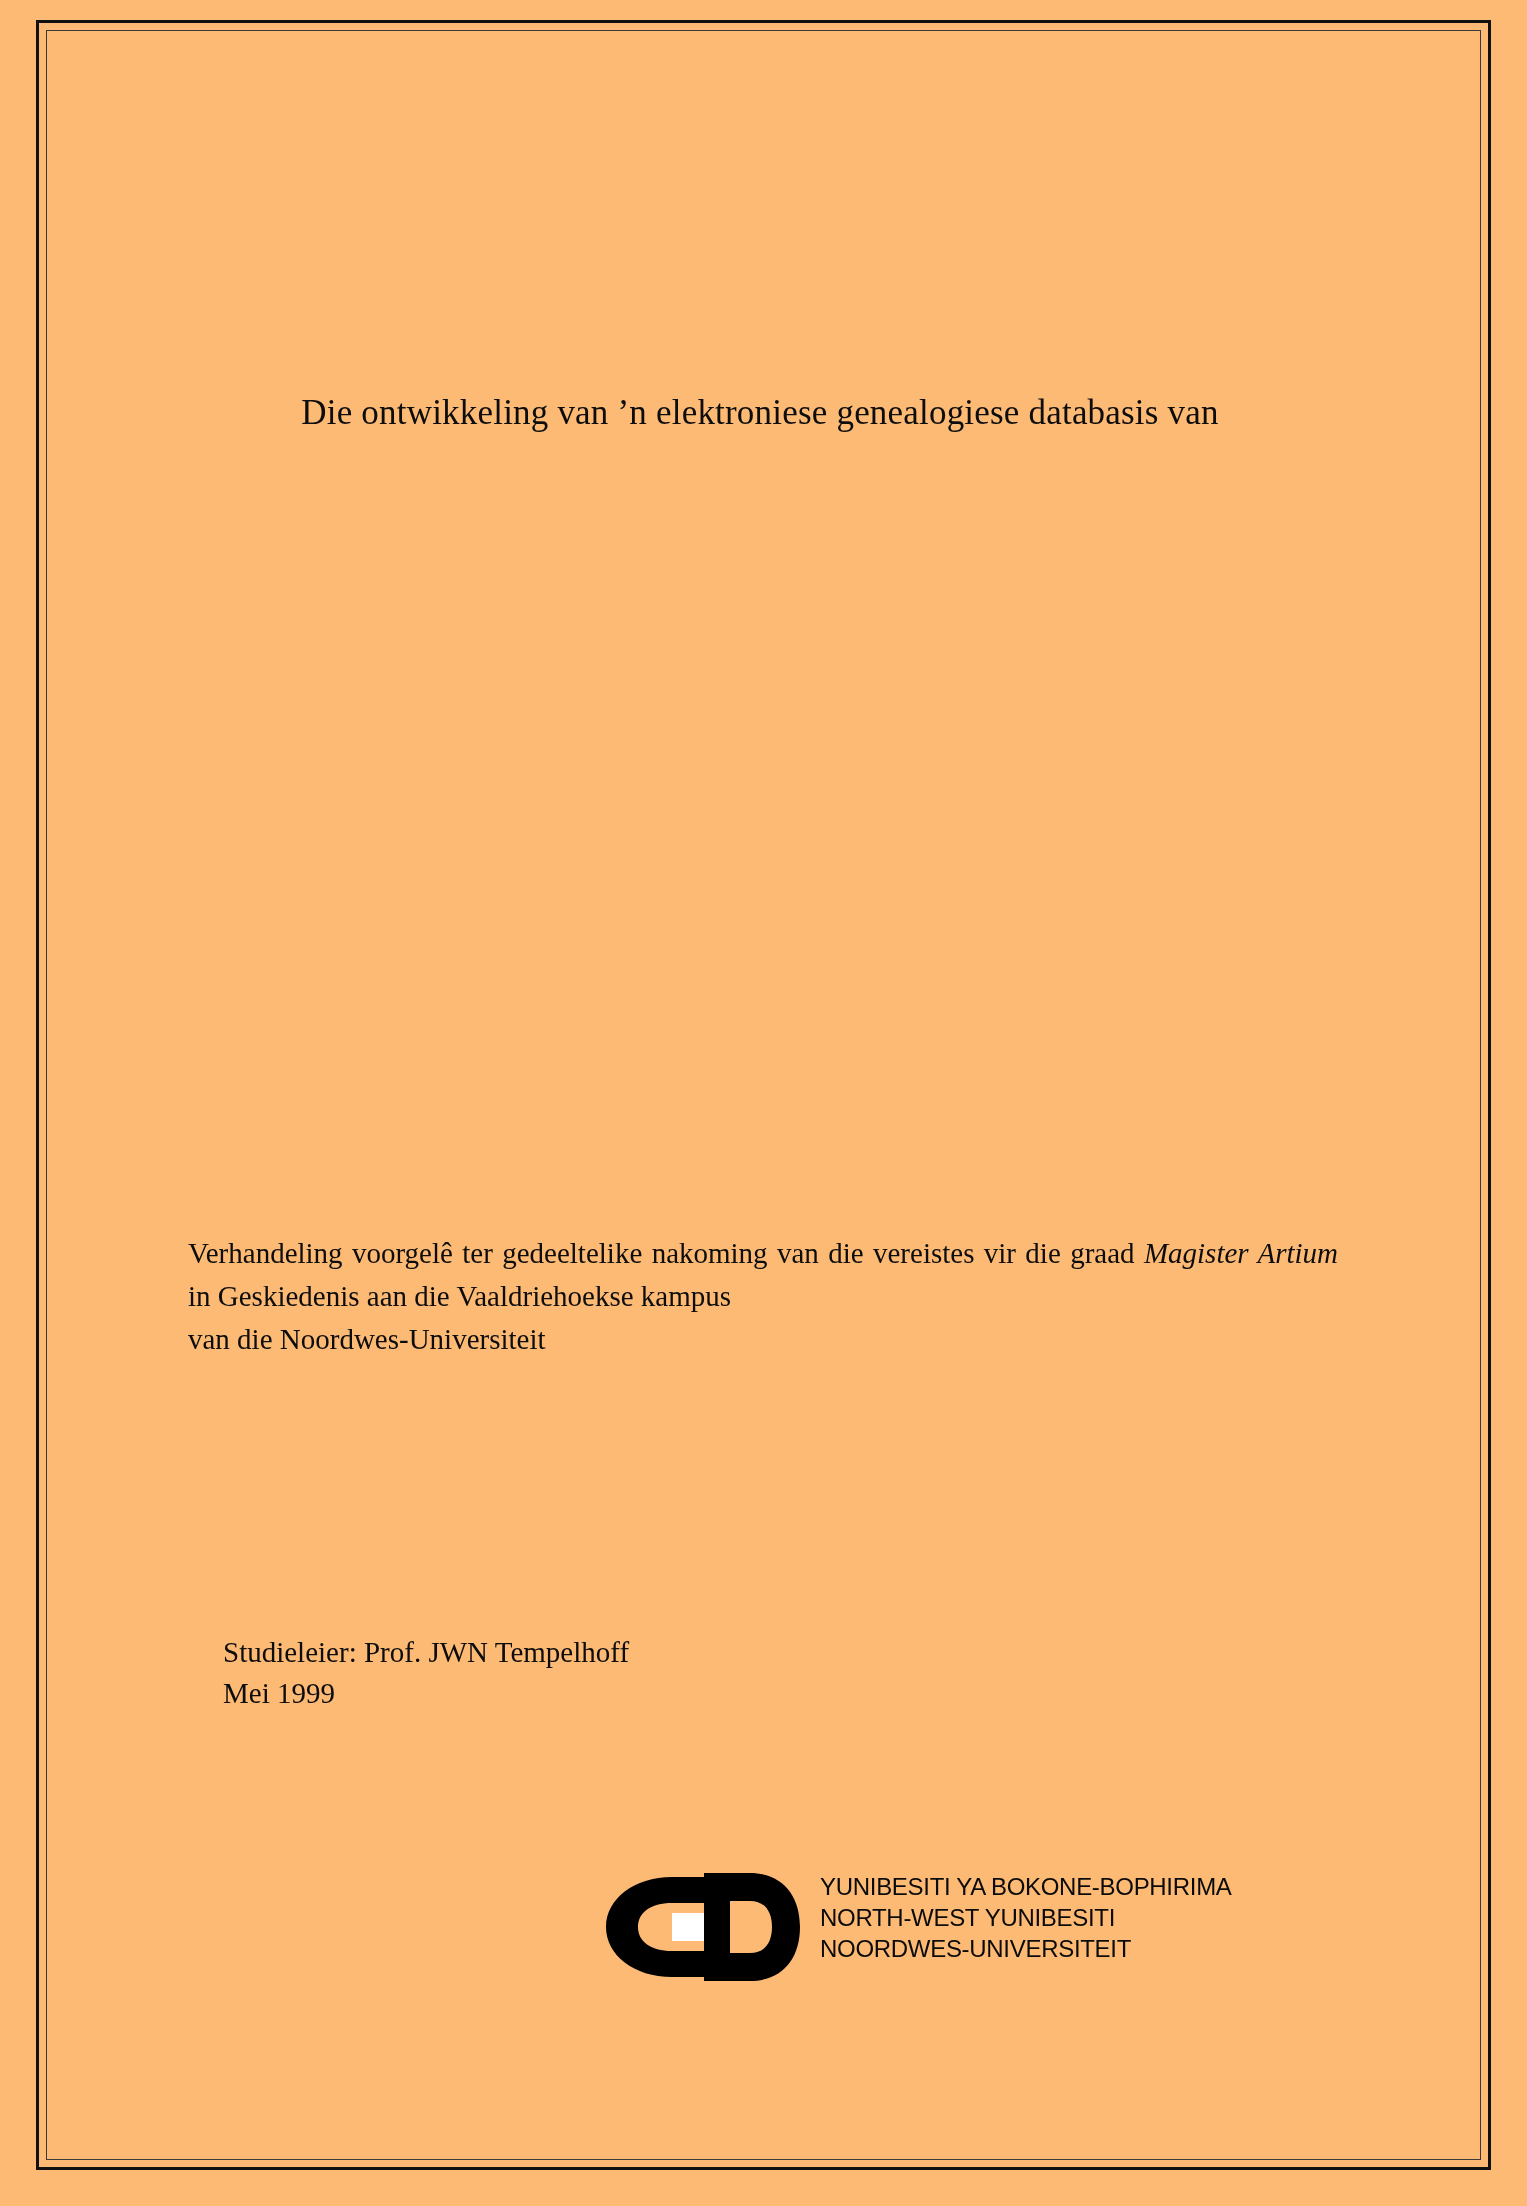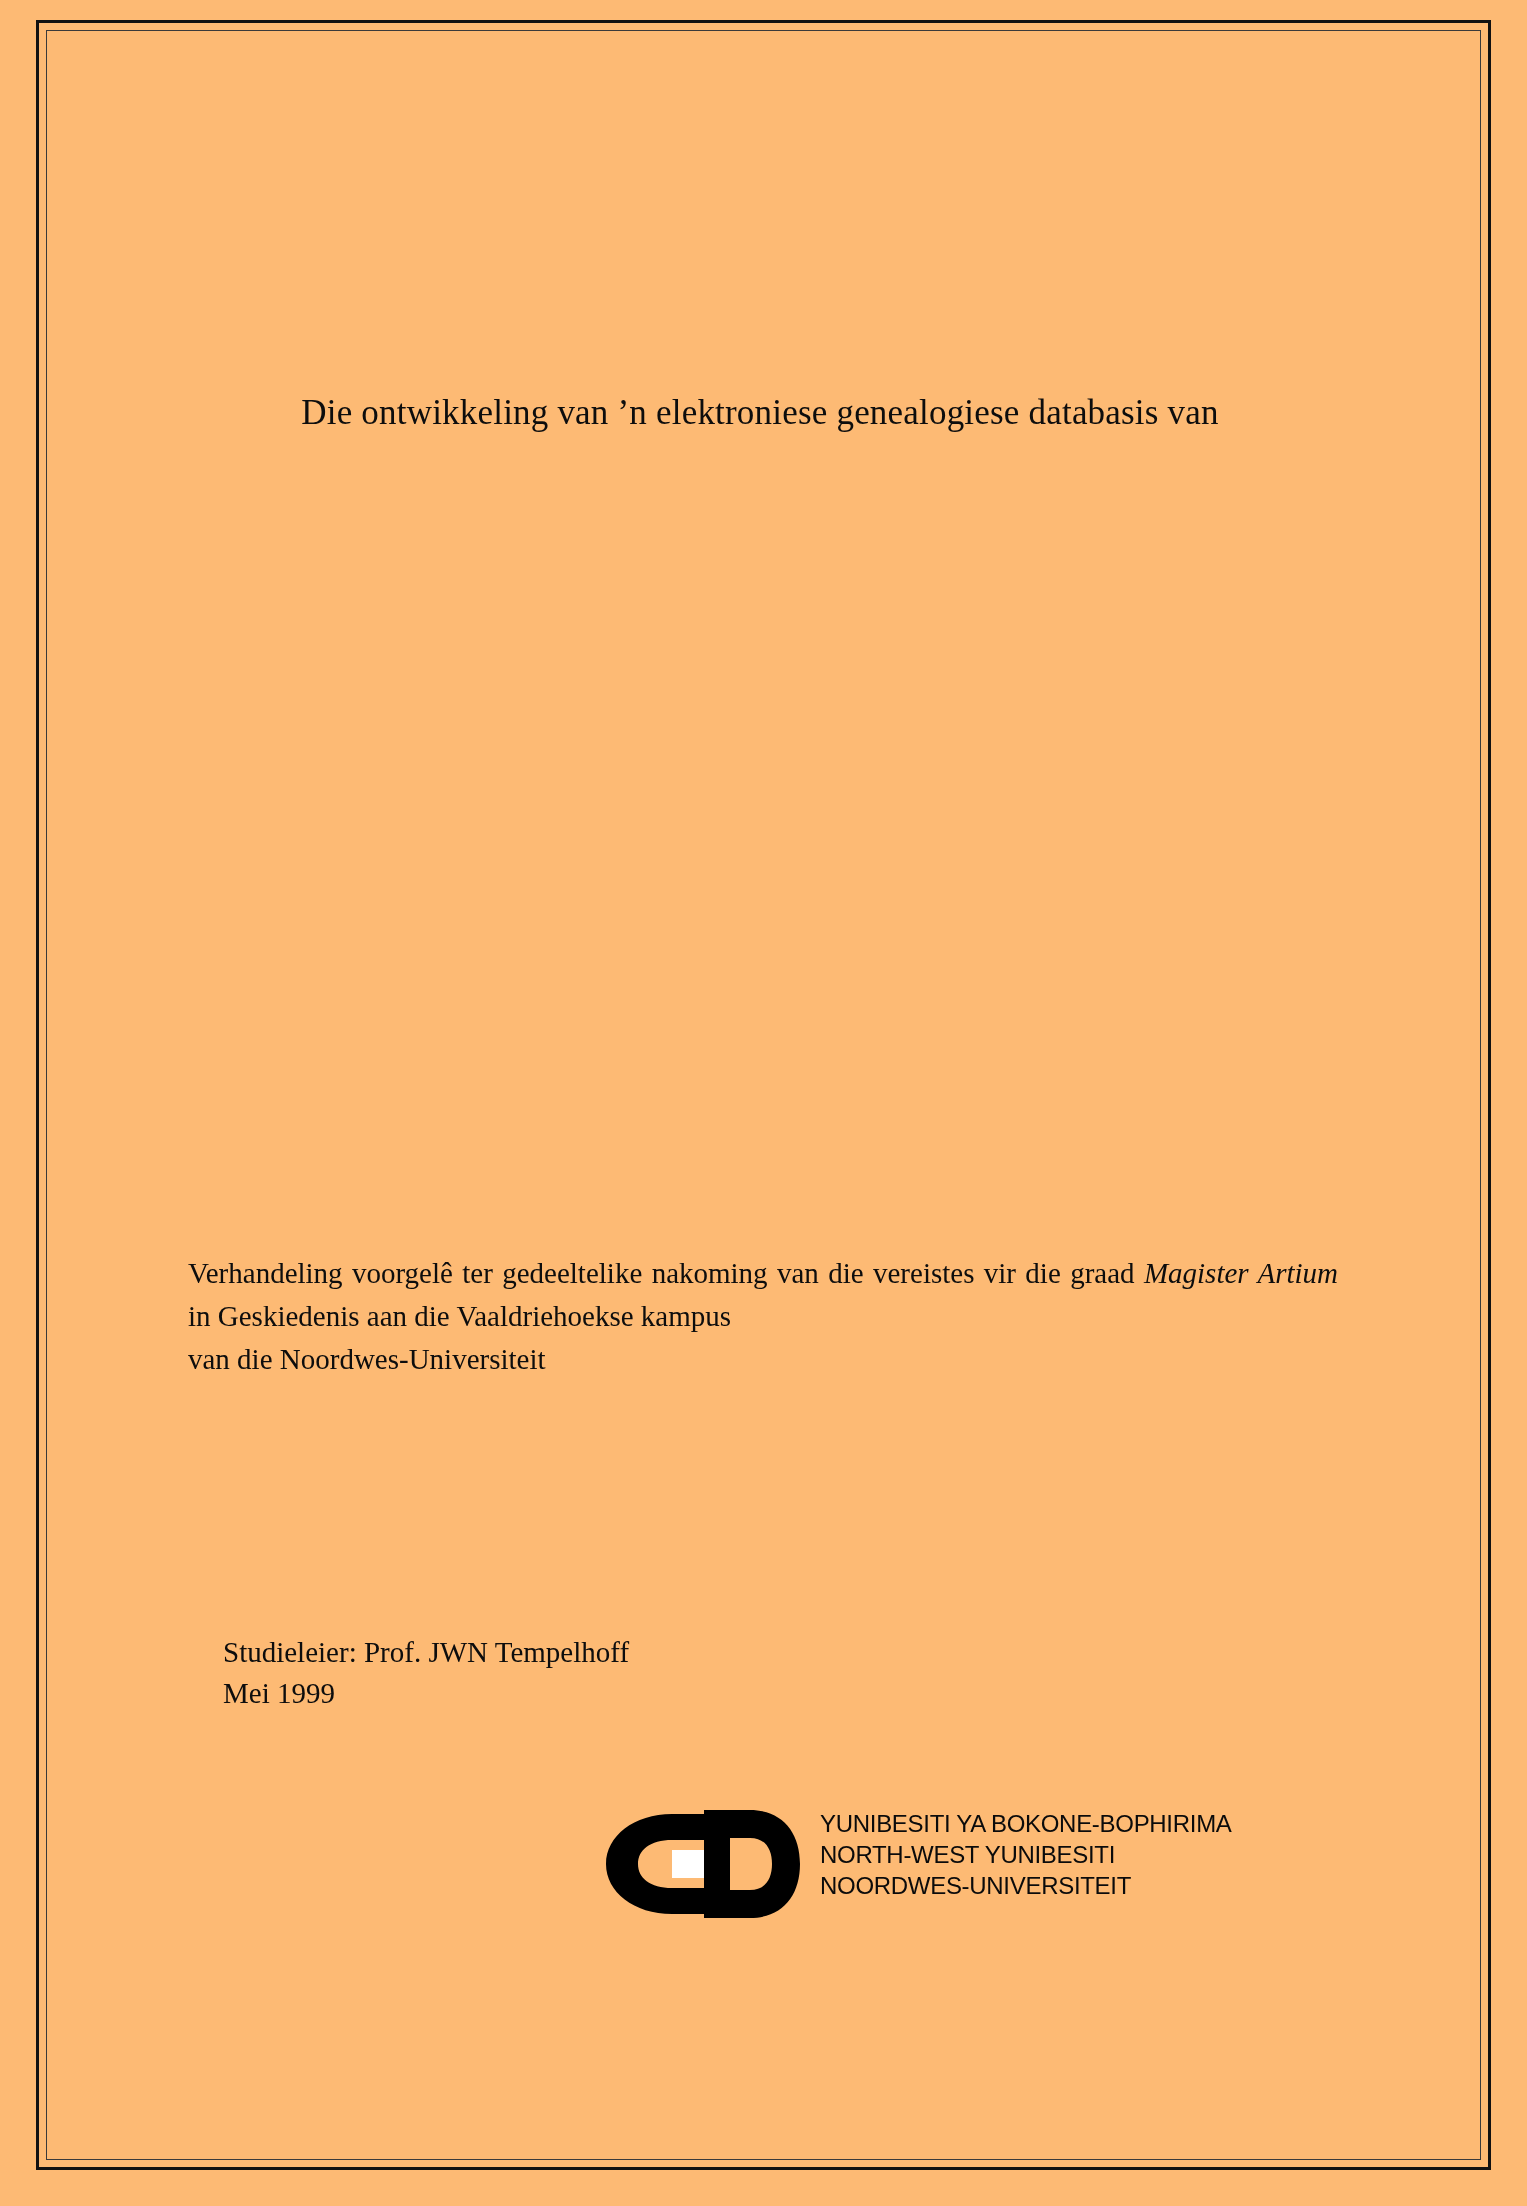--- a/index.html
+++ b/index.html
@@ -81,37 +81,36 @@
     position: absolute;
     top: 1172px;
     left: 48px;
     width: 1150px;
     font-size: 29px;
     line-height: 43px;
   }
   .statement .just {
     text-align: justify;
     text-justify: inter-word;
-    margin-top: 20px;
   }
   .statement em {
     font-style: italic;
   }
   .supervisor {
     position: absolute;
     top: 1572px;
     left: 48px;
     width: 900px;
     font-size: 29px;
     line-height: 41px;
     margin-left: 35px;
   }
   .logo-block {
     position: absolute;
-    top: 1740px;
+    top: 1803px;
     left: 300px;
     width: 760px;
     height: 130px;
   }
   .logo-mark {
     position: absolute;
     left: 160px;
     top: 10px;
     width: 200px;
     height: 108px;

